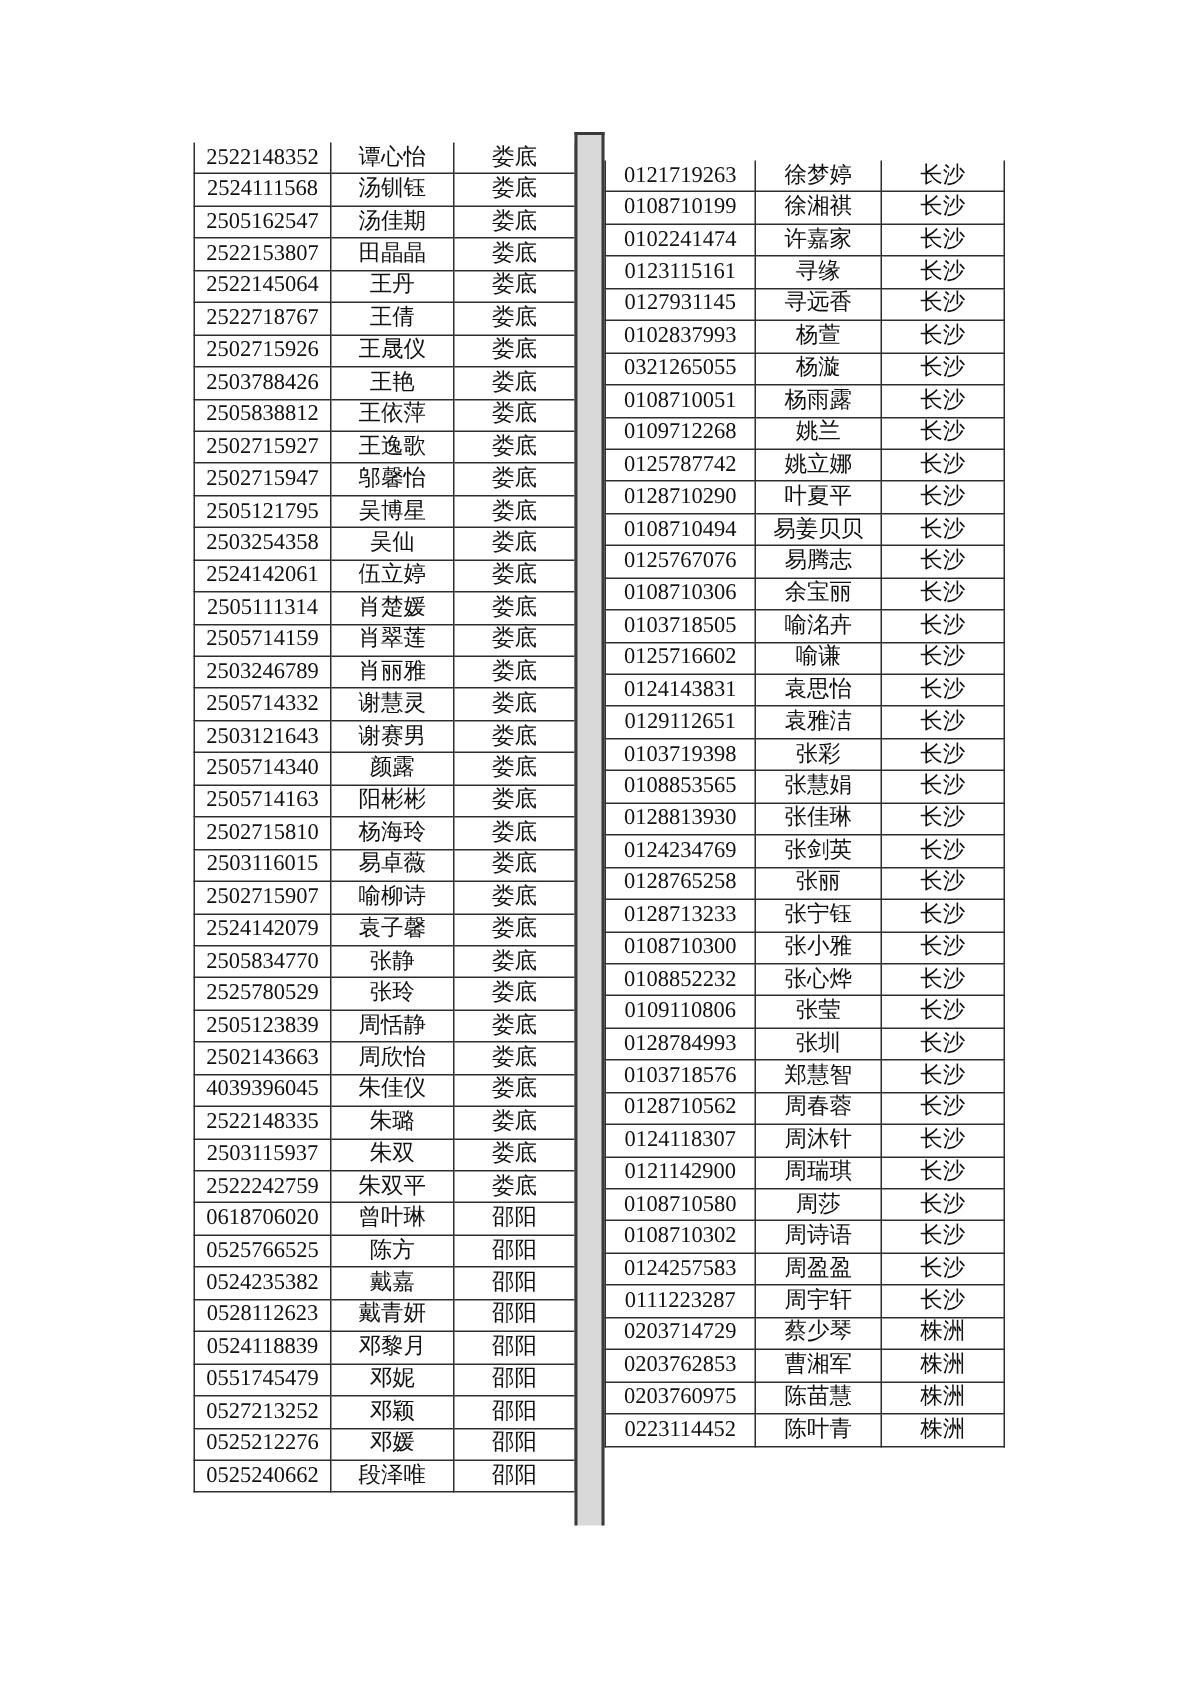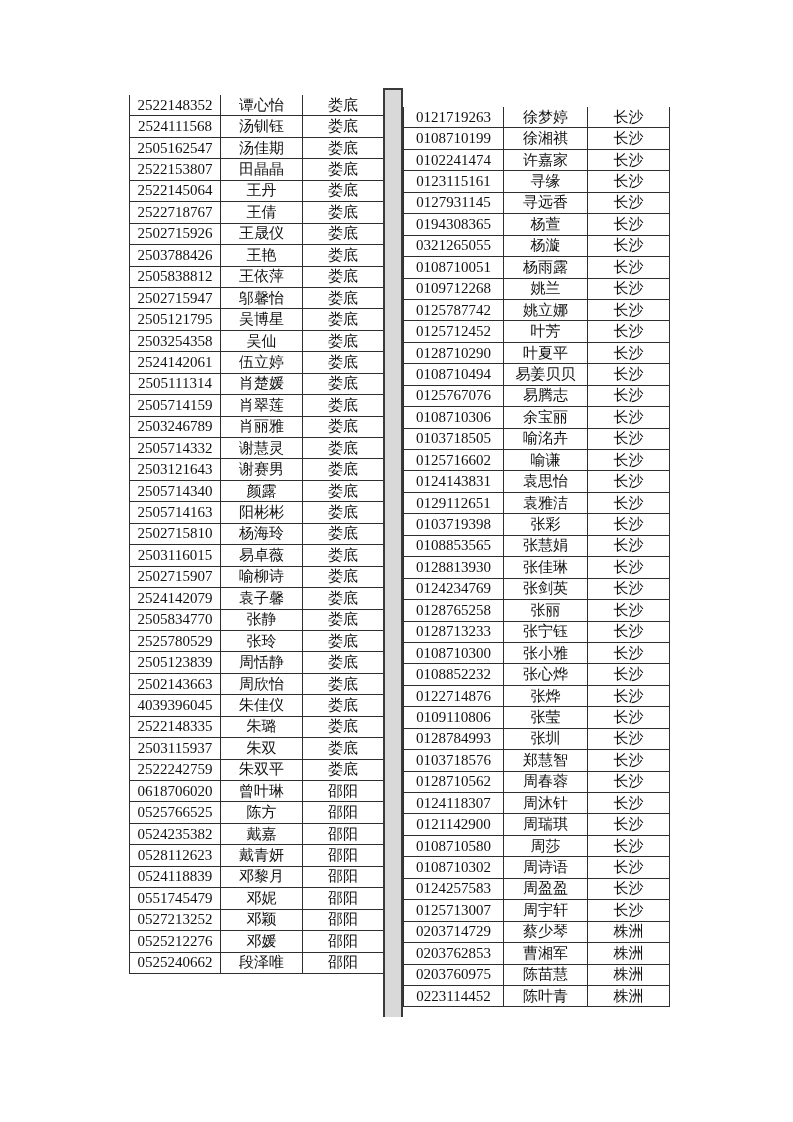--- a/index.html
+++ b/index.html
@@ -103,20 +103,25 @@
           <td>2503788426</td>
           <td>王艳</td>
           <td>娄底</td>
         </tr>
         <tr>
           <td>2505838812</td>
           <td>王依萍</td>
           <td>娄底</td>
         </tr>
         <tr>
+          <td>2502715927</td>
+          <td>王逸歌</td>
+          <td>娄底</td>
+        </tr>
+        <tr>
           <td>2502715947</td>
           <td>邬馨怡</td>
           <td>娄底</td>
         </tr>
         <tr>
           <td>2505121795</td>
           <td>吴博星</td>
           <td>娄底</td>
         </tr>
         <tr>
@@ -300,21 +305,21 @@
           <td>0123115161</td>
           <td>寻缘</td>
           <td>长沙</td>
         </tr>
         <tr>
           <td>0127931145</td>
           <td>寻远香</td>
           <td>长沙</td>
         </tr>
         <tr>
-          <td>0194308365</td>
+          <td>0102837993</td>
           <td>杨萱</td>
           <td>长沙</td>
         </tr>
         <tr>
           <td>0321265055</td>
           <td>杨漩</td>
           <td>长沙</td>
         </tr>
         <tr>
           <td>0108710051</td>
@@ -325,25 +330,20 @@
           <td>0109712268</td>
           <td>姚兰</td>
           <td>长沙</td>
         </tr>
         <tr>
           <td>0125787742</td>
           <td>姚立娜</td>
           <td>长沙</td>
         </tr>
         <tr>
-          <td>0125712452</td>
-          <td>叶芳</td>
-          <td>长沙</td>
-        </tr>
-        <tr>
           <td>0128710290</td>
           <td>叶夏平</td>
           <td>长沙</td>
         </tr>
         <tr>
           <td>0108710494</td>
           <td>易姜贝贝</td>
           <td>长沙</td>
         </tr>
         <tr>
@@ -410,25 +410,20 @@
           <td>0108710300</td>
           <td>张小雅</td>
           <td>长沙</td>
         </tr>
         <tr>
           <td>0108852232</td>
           <td>张心烨</td>
           <td>长沙</td>
         </tr>
         <tr>
-          <td>0122714876</td>
-          <td>张烨</td>
-          <td>长沙</td>
-        </tr>
-        <tr>
           <td>0109110806</td>
           <td>张莹</td>
           <td>长沙</td>
         </tr>
         <tr>
           <td>0128784993</td>
           <td>张圳</td>
           <td>长沙</td>
         </tr>
         <tr>
@@ -460,21 +455,21 @@
           <td>0108710302</td>
           <td>周诗语</td>
           <td>长沙</td>
         </tr>
         <tr>
           <td>0124257583</td>
           <td>周盈盈</td>
           <td>长沙</td>
         </tr>
         <tr>
-          <td>0125713007</td>
+          <td>0111223287</td>
           <td>周宇轩</td>
           <td>长沙</td>
         </tr>
         <tr>
           <td>0203714729</td>
           <td>蔡少琴</td>
           <td>株洲</td>
         </tr>
         <tr>
           <td>0203762853</td>

